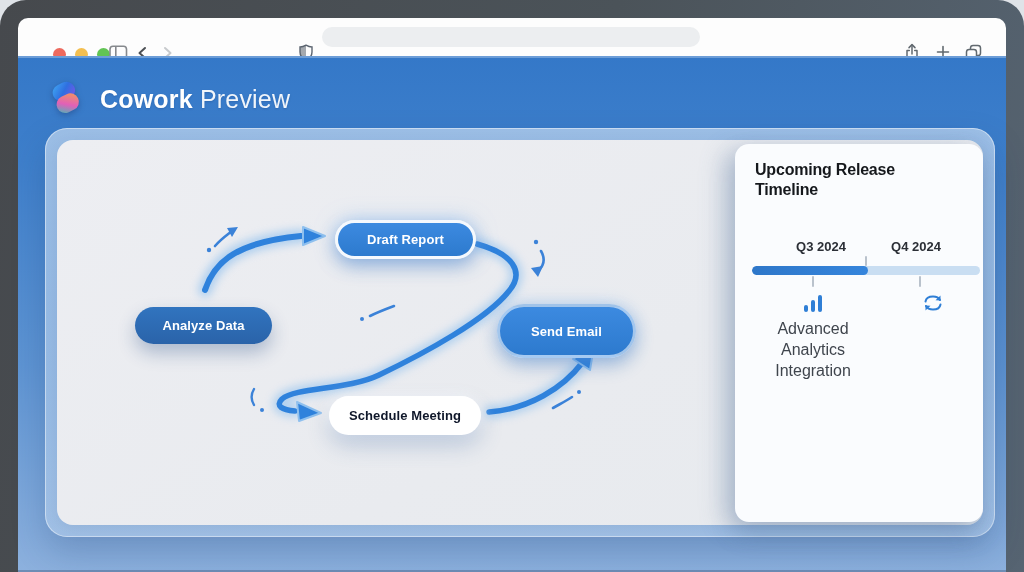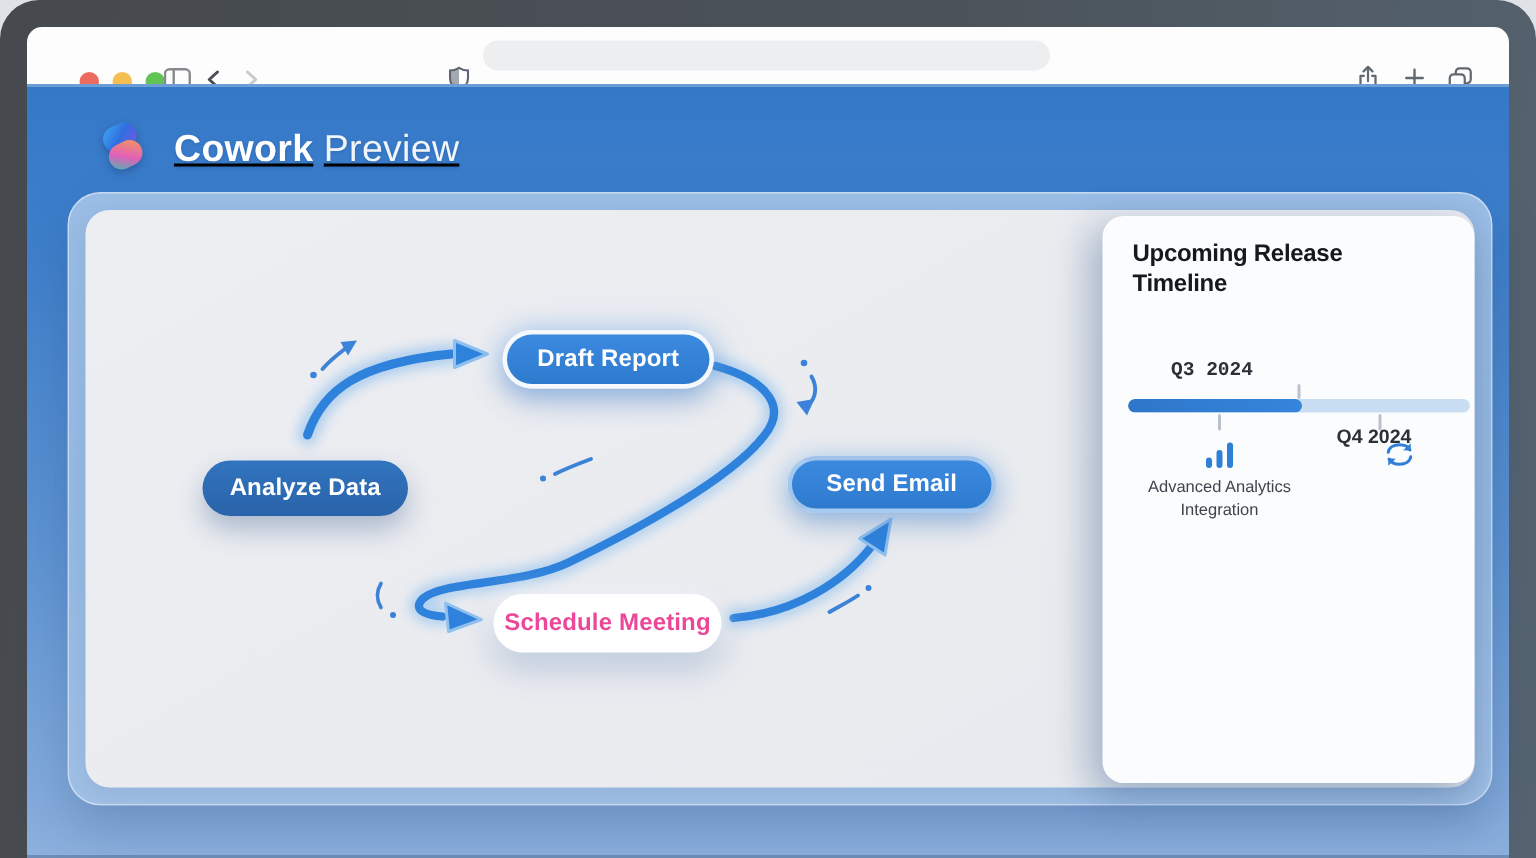--- a/index.html
+++ b/index.html
@@ -32,21 +32,21 @@
   #btn-share { right:86px; top:25px; }
   #btn-newtab{ right:56px; top:27px; }
   #btn-tabs  { right:24px; top:26px; }
   
   #app {
     position:absolute; left:18px; right:18px; top:56px; bottom:0;
     background:linear-gradient(180deg,#3478c8 0%,#3e7fcb 20%,#5e94d3 60%,#8db1de 100%);
   }
   #app::before { content:""; position:absolute; left:0; right:0; top:0; height:2px; background:rgba(255,255,255,0.28); }
   #app::after  { content:""; position:absolute; left:0; right:0; bottom:0; height:2px; background:rgba(40,60,90,0.30); }
-  #header { position:absolute; left:0; top:0; height:86px; display:flex; align-items:center; padding-left:45px;text-decoration:underline; }
+  #header { position:absolute; left:0; top:0; height:86px; display:flex; align-items:center; padding-left:29px; }
   #logo { width:38px; height:36px; margin-right:15px; filter:drop-shadow(0 2px 3px rgba(20,40,90,.35)); }
   #brand { font-size:25px; color:#ffffff; letter-spacing:.2px; text-shadow:0 1px 2px rgba(20,50,110,.25); white-space:nowrap; }
   #brand .bold { font-weight:700; }
   #brand .light{ font-weight:400; color:rgba(255,255,255,.93); margin-left:7px; }
   
   #card {
     position:absolute; left:27px; top:72px; width:950px; height:409px;
     border-radius:22px;
     background:linear-gradient(180deg,rgba(250,253,255,0.50),rgba(225,238,250,0.30));
     box-shadow:inset 0 0 0 1px rgba(255,255,255,0.45), 0 16px 34px rgba(25,55,105,0.22);
@@ -54,72 +54,72 @@
   #inner { position:absolute; left:12px; top:12px; right:12px; bottom:12px; }
   #canvas {
     position:absolute; inset:0; border-radius:16px;
     background:linear-gradient(150deg,#edeef2 0%,#e9ebef 60%,#e7eaee 100%);
     box-shadow:0 4px 14px rgba(40,70,120,0.10);
   }
   #flow-svg { position:absolute; inset:0; }
   
   .pill {
     position:absolute; display:flex; align-items:center; justify-content:center;
-    border-radius:999px; font-size:16px; font-weight:700; letter-spacing:.1px; cursor:pointer;
+    border-radius:999px; font-size:13px; font-weight:700; letter-spacing:.1px; cursor:pointer;
   }
   #node-analyze {
     left:78px; top:167px; width:137px; height:37px; color:#fff;
     background:linear-gradient(180deg,#3174bf,#2a63a9);
     box-shadow:0 9px 18px rgba(25,65,125,0.30);
     text-align:right;
   }
   #node-draft {
     left:278px; top:80px; width:141px; height:39px; color:#fff;
     background:linear-gradient(180deg,#3c8ae0,#2d7ace);
     border:3px solid rgba(255,255,255,0.95);
     box-shadow:0 8px 18px rgba(40,100,180,0.35), 0 0 20px rgba(140,190,245,0.6);
   }
   #node-send {
-    left:468px; top:164px; width:139px; height:38px; color:#fff;
+    left:440px; top:164px; width:139px; height:54px; color:#fff;
     background:linear-gradient(180deg,#3c8ae0,#2d7ace);
     border:3px solid rgba(255,255,255,0.55);
     box-shadow:0 8px 18px rgba(40,100,180,0.33), 0 0 16px rgba(140,190,245,0.45);
     text-align:right;
   }
   #node-schedule {
-    left:272px; top:256px; width:152px; height:39px; color:#ec4899;
+    left:272px; top:256px; width:152px; height:39px; color:#0f172a;
     background:#ffffff;
     box-shadow:0 10px 22px rgba(70,110,165,0.30), 0 0 14px rgba(255,255,255,0.9);
   }
   
   #panel {
     position:absolute; right:0; top:4px; width:248px; height:378px;
     background:#fafcfe; border-radius:14px;
     box-shadow:-12px 6px 24px rgba(80,110,155,0.28), 0 12px 24px rgba(80,110,155,0.28);
   }
   #panel-title {
     position:absolute; left:20px; top:16px; width:205px;
     font-size:16px; font-weight:700; line-height:1.26; color:#15181c; letter-spacing:-.2px;
   }
   .q-label { position:absolute; top:95px; width:80px; text-align:center; font-size:13px; font-weight:700; color:#2b2f36; }
-  #q3 { left:33px;font-family:Liberation Mono, monospace; } #q4 { left:141px;margin-top:44px; }
+  #q3 { left:46px; } #q4 { left:141px; }
   .tick { position:absolute; width:2px; background:#b9c2cc; border-radius:1px; }
   #tick-top { left:130px; top:112px; height:10px; }
   #tick-b1  { left:77px;  top:132px; height:11px; }
   #tick-b2  { left:184px; top:132px; height:11px; }
   #bar {
     position:absolute; left:17px; top:122px; width:228px; height:9px;
     background:#c9def2; border-radius:5px; overflow:hidden;
   }
   #bar-fill { height:100%; background:linear-gradient(90deg,#2e77c9,#3585dc); border-radius:5px; }
   .feature { position:absolute; top:147px; text-align:center; }
   #feature-1 { left:16px;  width:124px; }
   #feature-2 { left:152px; width:92px; }
   .feature .f-icon { height:22px; display:flex; align-items:flex-end; justify-content:center; margin-bottom:5px; }
-  .f-label { font-size:11px; line-height:1.32; color:#3f454d; }
+  .f-label { font-size:16px; line-height:1.32; color:#3f454d; }
 </style>
 </head>
 <body>
 
 <div id="stage">
 
   <div id="chrome">
     <div class="traffic t-red"></div>
     <div class="traffic t-yellow"></div>
     <div class="traffic t-green"></div>

